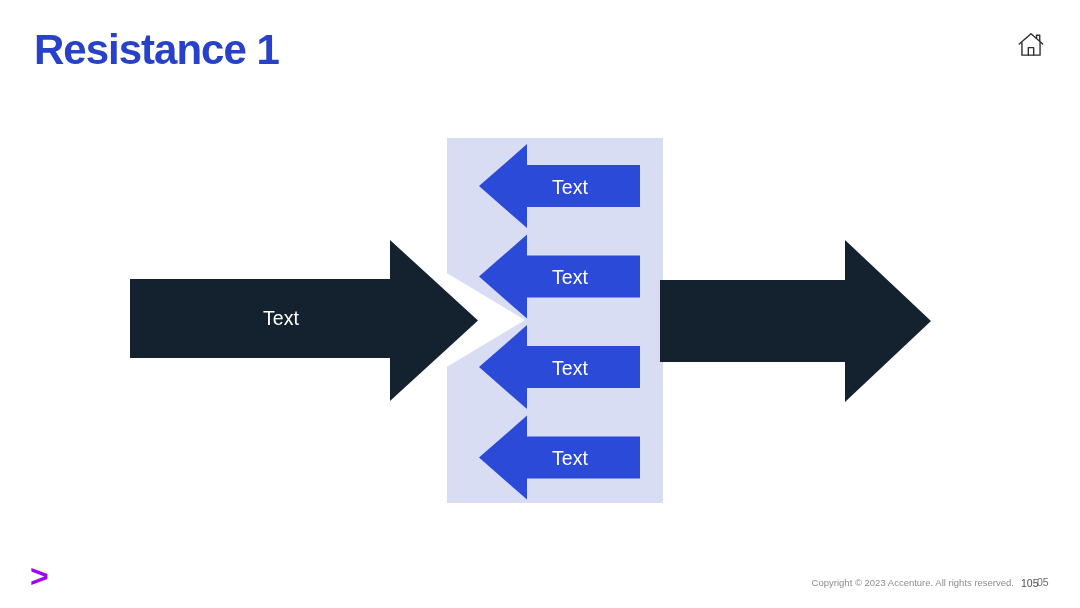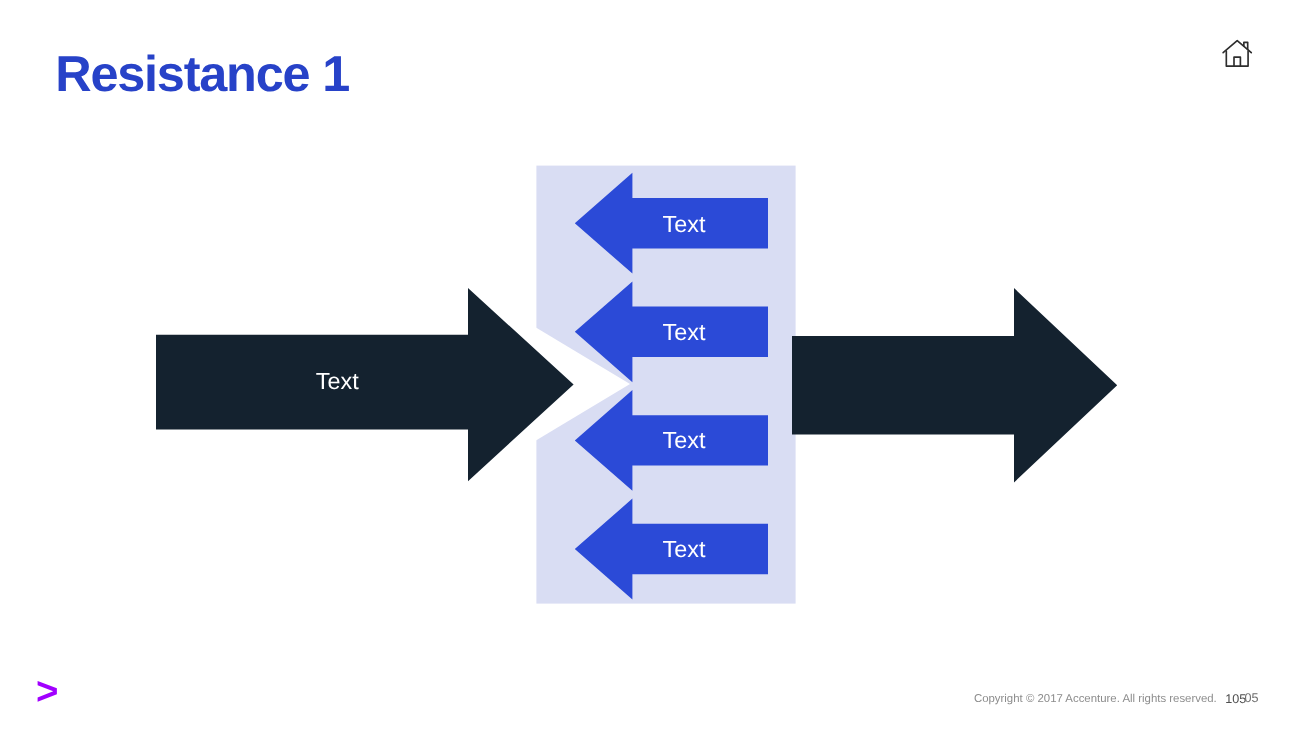--- a/index.html
+++ b/index.html
@@ -1,21 +1,21 @@
 <!DOCTYPE html>
 <html><head>
 <meta charset="utf-8">
 <style>
   html,body { margin:0; padding:0; background:#ffffff; }
   .slide {
     position:relative; width:1080px; height:608px; background:#ffffff;
     overflow:hidden; font-family:"Liberation Sans", sans-serif;
   }
   .title {
-    position:absolute; left:34px; top:26px; margin:12px;
+    position:absolute; left:34px; top:26px; margin:0;
     font-size:42px; font-weight:700; letter-spacing:-1px;
     color:#2742C8;
   }
   .home-icon {
     position:absolute; left:1015px; top:29px; width:32px; height:32px;
   }
   .home-icon * { fill:none; stroke:#2e2e2e; stroke-width:1.3; stroke-linejoin:round; stroke-linecap:round; }
   .diagram { position:absolute; left:0; top:0; width:1080px; height:608px; }
   .panel { fill:#D9DDF3; }
   .blue-arrow { fill:#2B4AD7; }
@@ -73,17 +73,17 @@
 
     <text class="arrow-label" x="281" y="318" dominant-baseline="central">Text</text>
     <text class="arrow-label" x="570" y="187" dominant-baseline="central">Text</text>
     <text class="arrow-label" x="570" y="277" dominant-baseline="central">Text</text>
     <text class="arrow-label" x="570" y="367.5" dominant-baseline="central">Text</text>
     <text class="arrow-label" x="570" y="458" dominant-baseline="central">Text</text>
   </svg>
 
   <div class="logo">&gt;</div>
 
-  <div class="copyright">Copyright © 2017 Accenture. All rights reserved.</div>
+  <div class="copyright">Copyright © 2023 Accenture. All rights reserved.</div>
   <div class="pagenum">105</div>
   <div class="pagenum-overlap">05</div>
 
 </div>
 
 </body></html>

